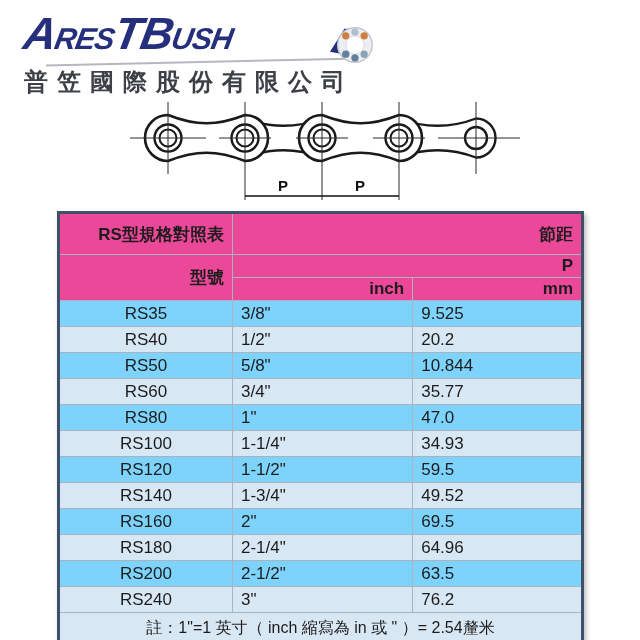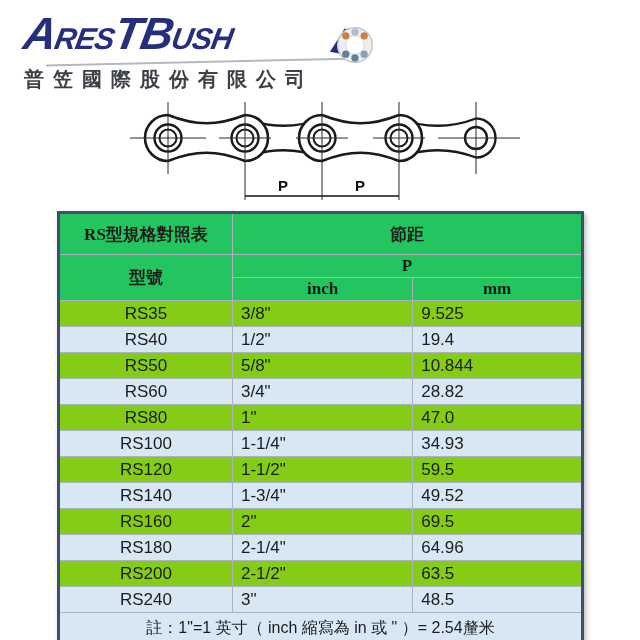--- a/index.html
+++ b/index.html
@@ -15,45 +15,45 @@
     letter-spacing:-1px;white-space:nowrap;
   }
   .wm-big{font-size:45px;line-height:48px;}
   .wm-small{font-size:30px;line-height:48px;}
   .logo-underline{
     position:absolute;left:24px;top:53px;width:314px;height:2px;
     background:#b4b8be;transform:rotate(-1.3deg);
   }
   .flange{position:absolute;left:308px;top:13px;width:48px;height:48px;}
   .company-name{
-    position:absolute;left:2px;top:58px;font-size:20px;font-weight:bold;
+    position:absolute;left:2px;top:58px;font-size:24px;font-weight:bold;
     color:#3d4147;letter-spacing:9px;white-space:nowrap;
   }
   
   .chain{position:absolute;left:120px;top:96px;width:410px;height:108px;}
   
   .spec-table{
     position:absolute;left:57px;top:211px;width:527px;
     border-collapse:collapse;table-layout:fixed;
     border:3px solid #3d5268;
     box-shadow:2px 3px 5px rgba(0,0,0,0.28);
     font-family:"Liberation Sans",sans-serif;
   }
   .spec-table col.c1{width:33.2%;}
   .spec-table col.c2{width:34.4%;}
   .spec-table col.c3{width:32.4%;}
   .spec-table th,.spec-table td{
     border:1px solid #a9b4c0;padding:0 8px;color:#1c1c1c;
     font-size:17px;overflow:hidden;white-space:nowrap;
   }
-  .spec-table th{background:#22c55e;font-weight:600;text-align:center;font-family:Liberation Serif, serif;}
+  .spec-table th{background:#ec4899;font-weight:600;text-align:right;}
   .row-title th{height:40px;font-size:17px;}
   .row-p th{height:22px;}
   .row-units th{height:22px;}
-  .data-row td{height:25px;background:#84cc16;font-weight:normal;}
+  .data-row td{height:25px;background:#7dd3fc;font-weight:normal;}
   .data-row.band td{background:#d8e7f4;}
   .data-row .model-cell{text-align:center;}
   .data-row .inch-cell,.data-row .mm-cell{text-align:left;}
   .note-row td{height:30px;background:#d8e7f4;text-align:center;font-size:16px;}
 </style>
 </head>
 <body>
 
 <div class="canvas">
 
@@ -145,31 +145,31 @@
     </tr>
 
     <tr class="data-row">
       <td class="model-cell">RS35</td>
       <td class="inch-cell">3/8"</td>
       <td class="mm-cell">9.525</td>
     </tr>
     <tr class="data-row band">
       <td class="model-cell">RS40</td>
       <td class="inch-cell">1/2"</td>
-      <td class="mm-cell">19.4</td>
+      <td class="mm-cell">20.2</td>
     </tr>
     <tr class="data-row">
       <td class="model-cell">RS50</td>
       <td class="inch-cell">5/8"</td>
       <td class="mm-cell">10.844</td>
     </tr>
     <tr class="data-row band">
       <td class="model-cell">RS60</td>
       <td class="inch-cell">3/4"</td>
-      <td class="mm-cell">28.82</td>
+      <td class="mm-cell">35.77</td>
     </tr>
     <tr class="data-row">
       <td class="model-cell">RS80</td>
       <td class="inch-cell">1"</td>
       <td class="mm-cell">47.0</td>
     </tr>
     <tr class="data-row band">
       <td class="model-cell">RS100</td>
       <td class="inch-cell">1-1/4"</td>
       <td class="mm-cell">34.93</td>
@@ -195,21 +195,21 @@
       <td class="mm-cell">64.96</td>
     </tr>
     <tr class="data-row">
       <td class="model-cell">RS200</td>
       <td class="inch-cell">2-1/2"</td>
       <td class="mm-cell">63.5</td>
     </tr>
     <tr class="data-row band">
       <td class="model-cell">RS240</td>
       <td class="inch-cell">3"</td>
-      <td class="mm-cell">48.5</td>
+      <td class="mm-cell">76.2</td>
     </tr>
 
     <tr class="note-row">
       <td colspan="3">註：1"=1 英寸（ inch 縮寫為 in 或 " ）= 2.54釐米</td>
     </tr>
   </tbody>
     </table>
 
 </div>
 

